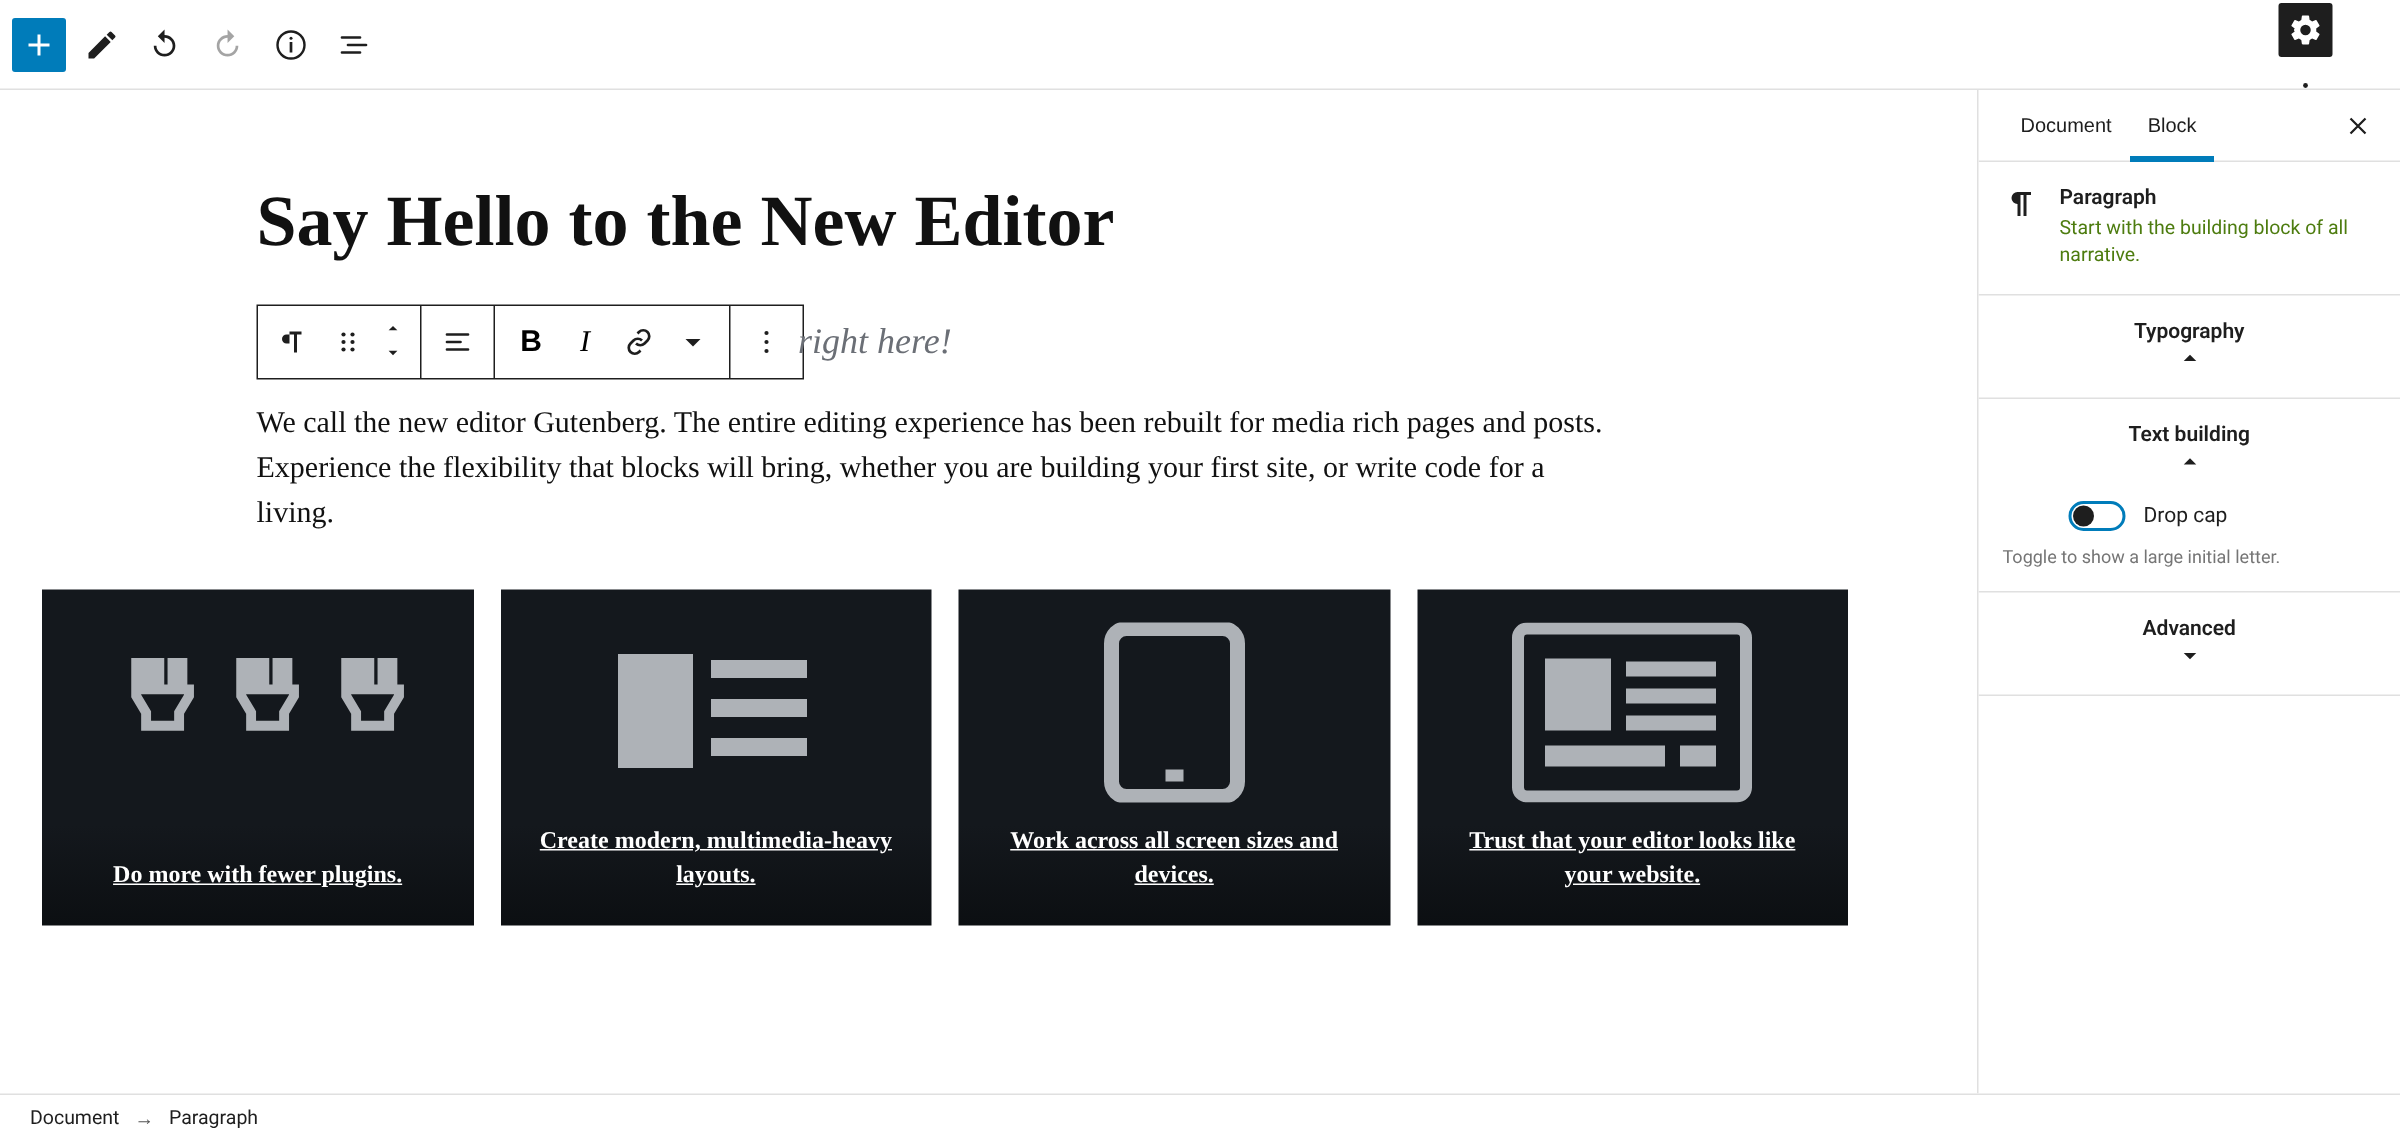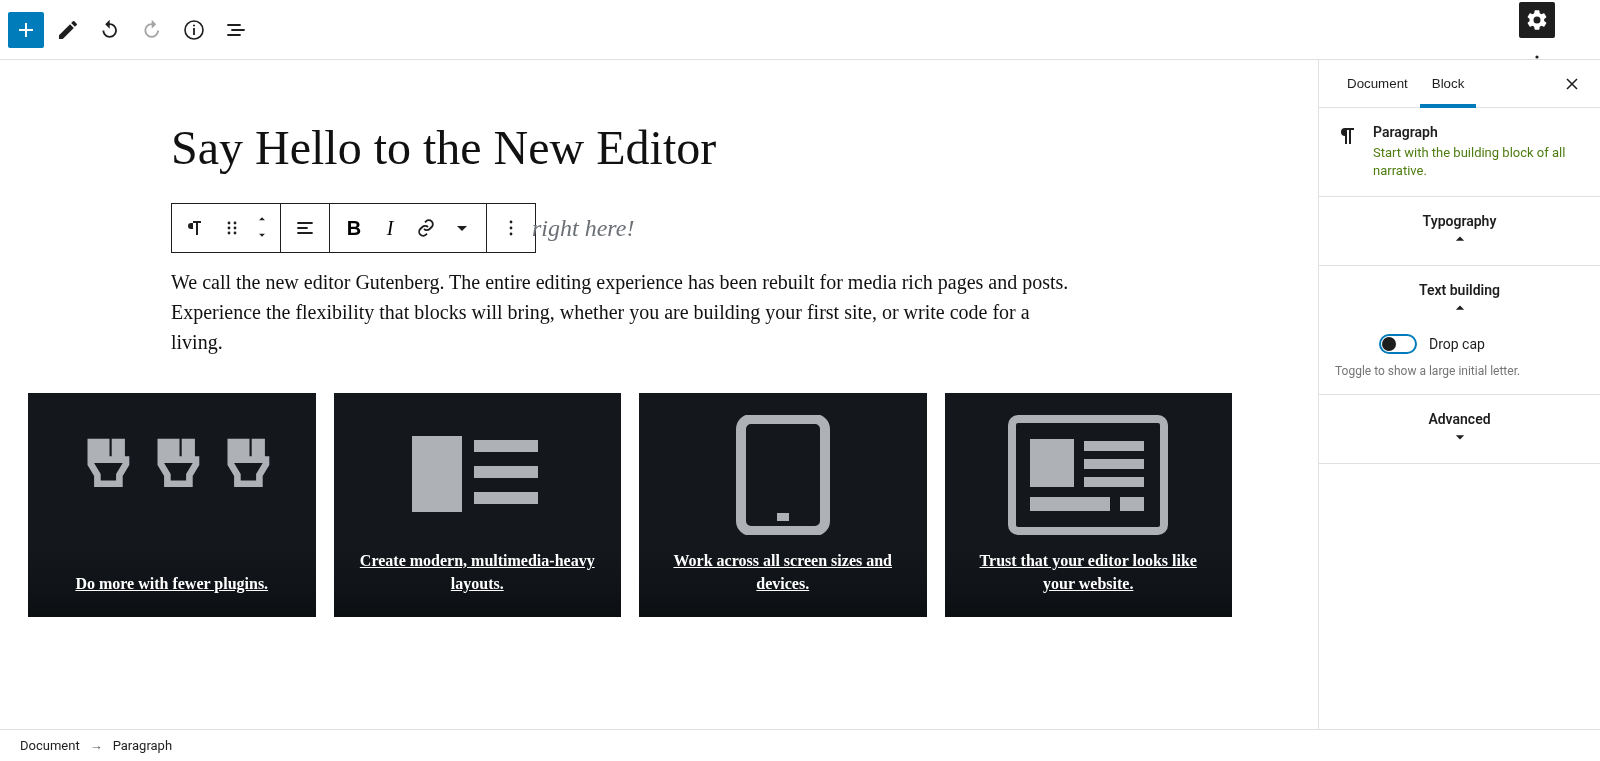--- a/index.html
+++ b/index.html
@@ -15,21 +15,21 @@
 .tb-btn svg { width: 24px; height: 24px; }
 .tb-btn.settings { background: #1e1e1e; color: #fff; border-radius: 2px; }
 .preview-link { color: #007cba; font-size: 14px; padding: 0 12px; cursor: pointer; }
 .disabled-icon { opacity: 0.4; }
 
 
 .main-area { flex: 1; display: flex; min-height: 0; }
 .canvas-wrap { flex: 1; overflow: auto; position: relative; }
 .canvas { padding: 60px 28px 20px; max-width: 1260px; margin: 0; }
 
-.doc-title { font-family: Georgia, "Times New Roman", serif; font-size: 48px; font-weight: 400; color: #111; margin-left: 143px; margin-bottom: 28px; }
+.doc-title { font-family: Georgia, "Times New Roman", serif; font-size: 48px; font-weight: 700; color: #111; margin-left: 143px; margin-bottom: 28px; }
 
 
 .block-toolbar-row { display: flex; align-items: center; margin-left: 143px; margin-bottom: 14px; }
 .block-toolbar { display: inline-flex; border: 1px solid #1e1e1e; background: #fff; height: 50px; }
 .bt-group { display: flex; align-items: center; border-right: 1px solid #1e1e1e; padding: 0 6px; }
 .bt-group:last-child { border-right: none; }
 .bt-btn { width: 36px; height: 40px; border: none; background: transparent; display: flex; align-items: center; justify-content: center; cursor: pointer; font-family: Georgia, serif; }
 .bt-btn svg { width: 24px; height: 24px; }
 .bt-btn.bold-b { font-weight: 700; font-size: 20px; font-family: -apple-system, sans-serif; }
 .bt-btn.italic-i { font-style: italic; font-size: 20px; font-family: Georgia, serif; }

